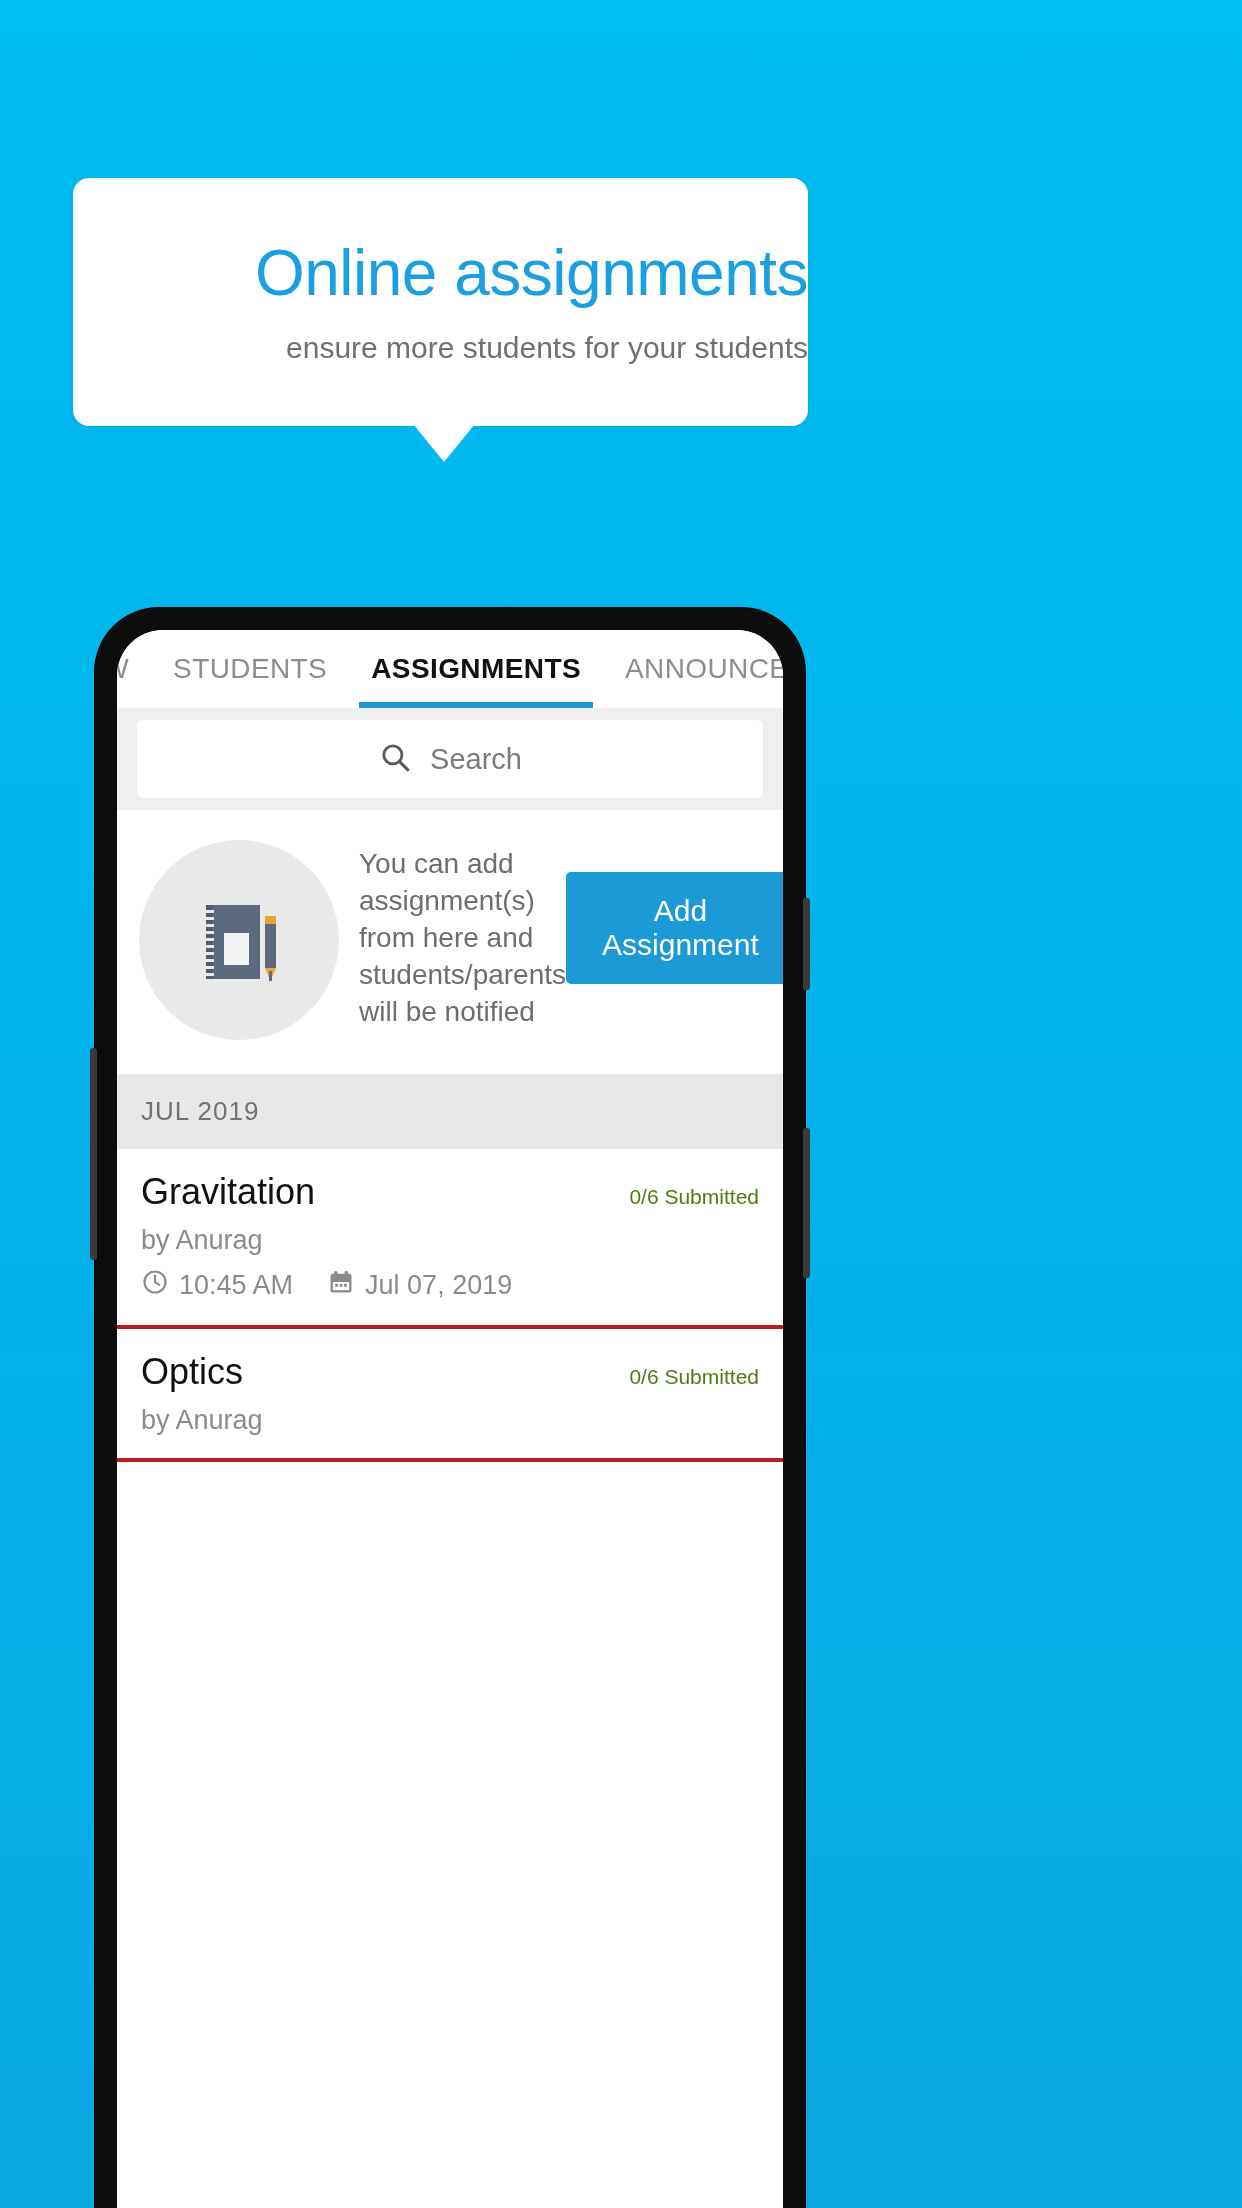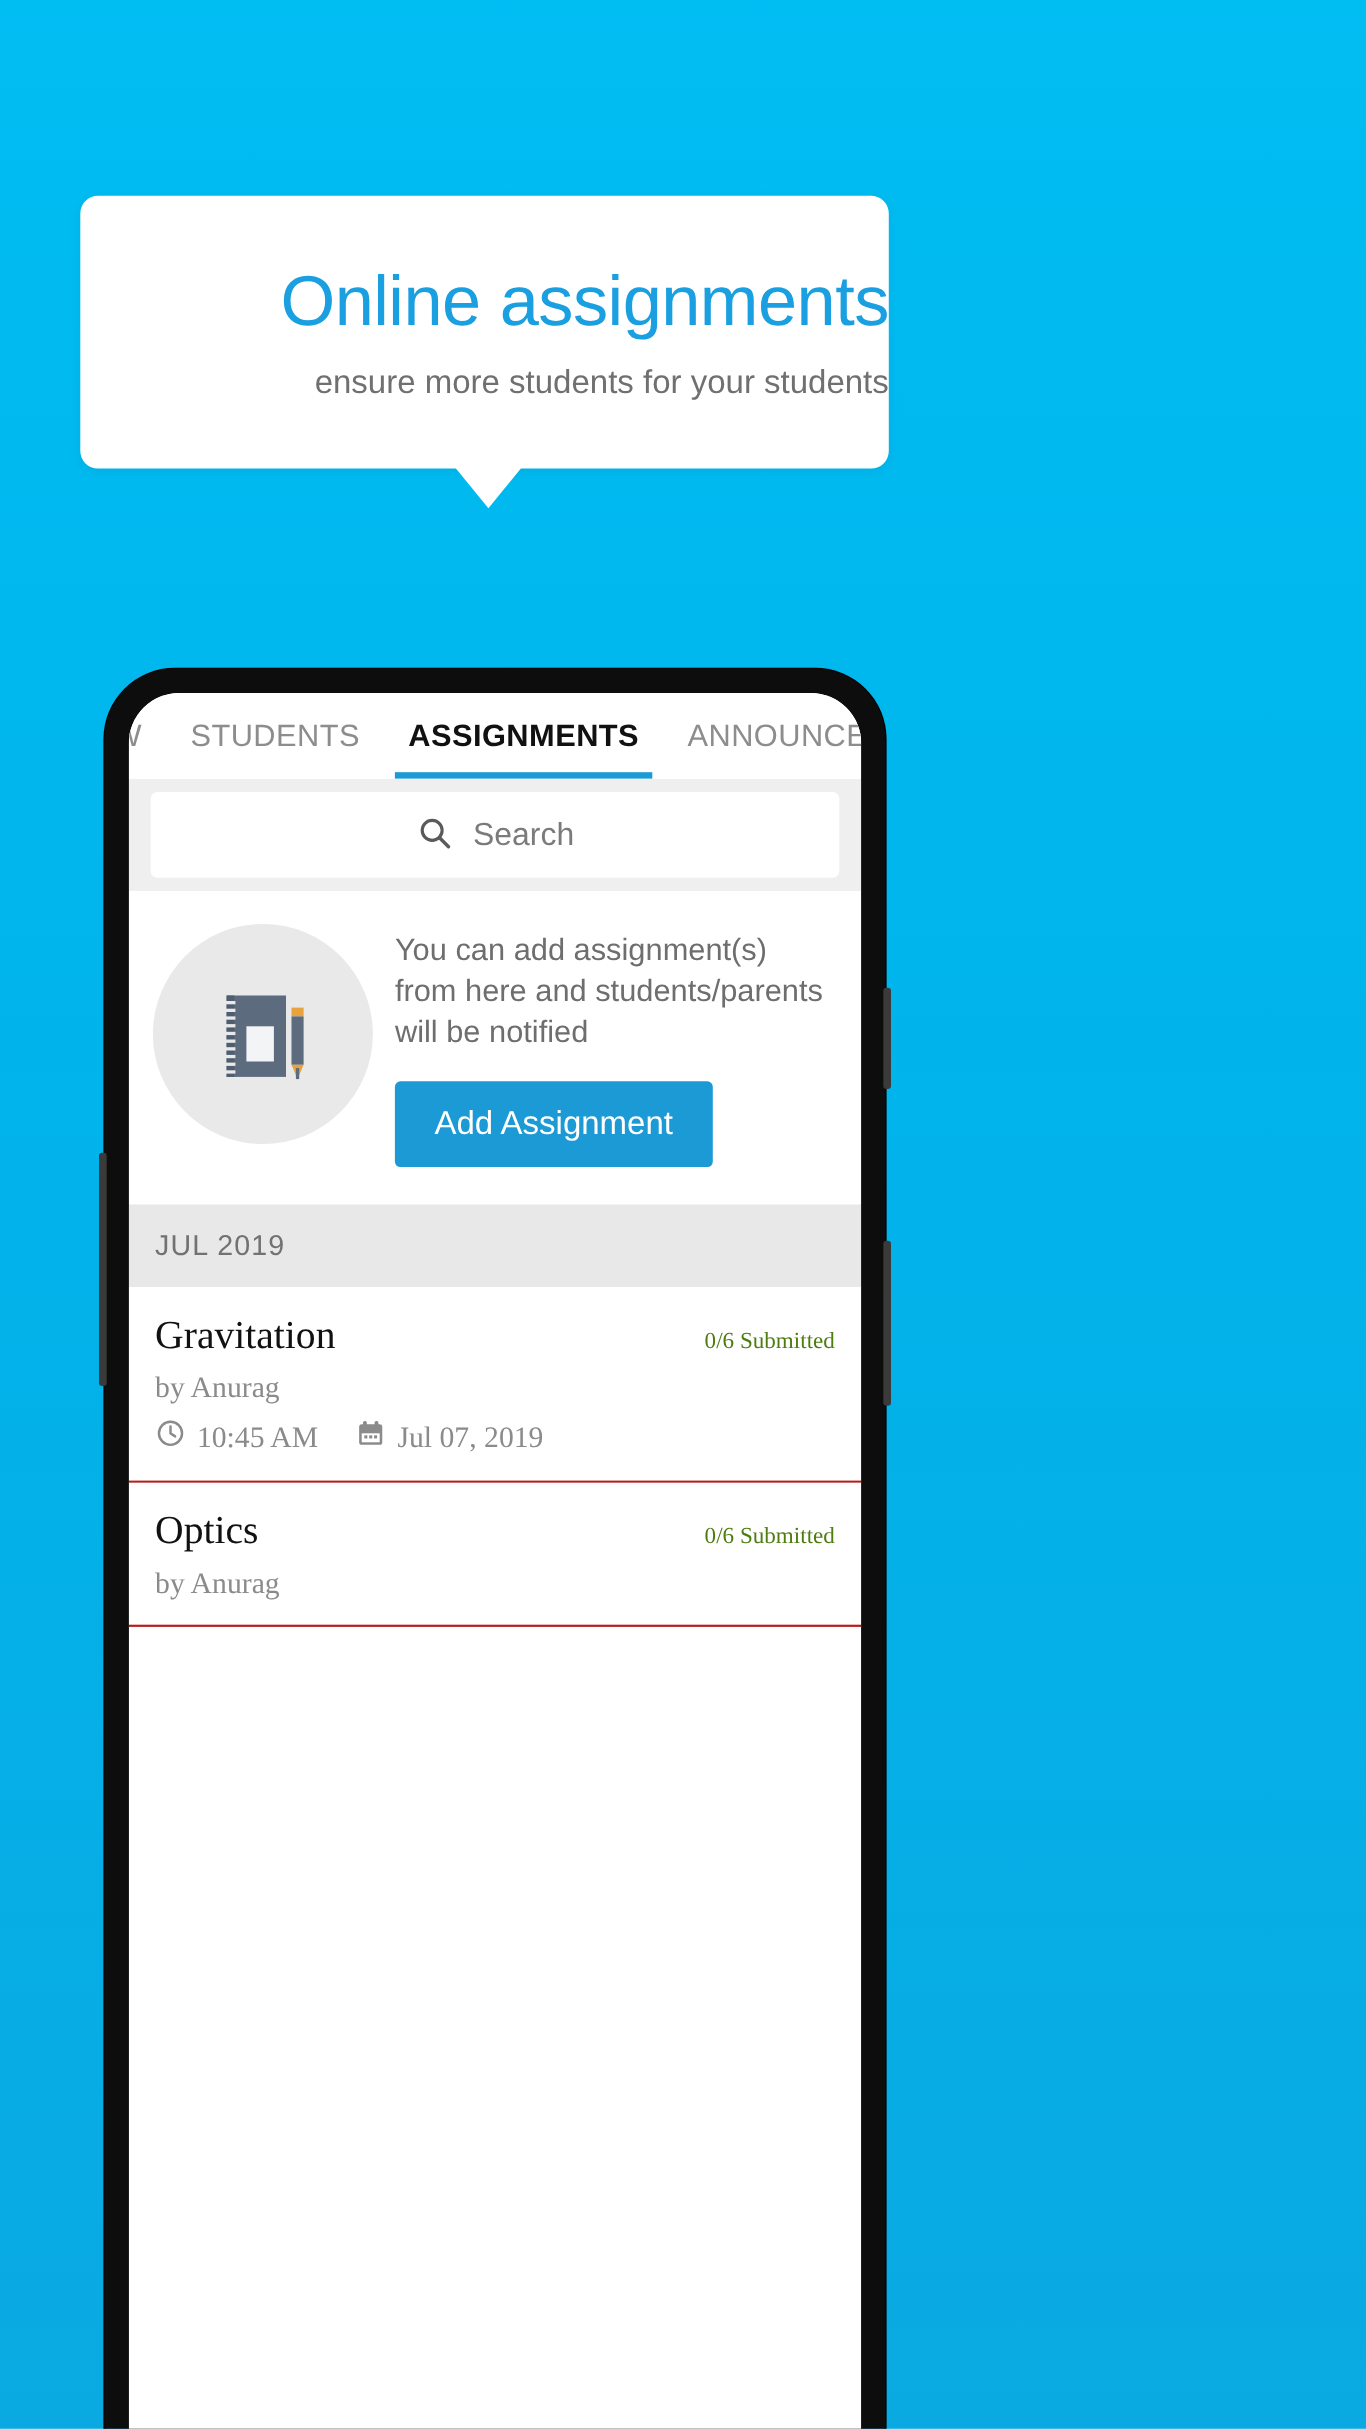--- a/index.html
+++ b/index.html
@@ -119,35 +119,35 @@
 
   
   .empty{
     background:#fff;display:flex;align-items:flex-start;
     padding:30px 24px 34px 22px;gap:20px;
   }
   .empty-illu{
     flex:0 0 auto;width:200px;height:200px;border-radius:50%;
     background:#e9e9e9;display:flex;align-items:center;justify-content:center;
   }
-  .empty-right{flex:1;display:flex;flex-direction:column;padding-top:6px;}
+  .empty-right{flex:1;display:flex;flex-direction:row;padding-top:6px;}
   .empty-text{font-size:28px;line-height:1.32;color:#6e6e6e;}
   .add-btn{
     margin-top:26px;align-self:flex-start;background:#1b9ad6;color:#fff;
     border:none;border-radius:5px;padding:22px 36px;font-size:30px;
     font-family:"Liberation Sans", sans-serif;cursor:pointer;
   }
 
   
   .month-head{
     background:#e8e8e8;color:#727272;font-size:26px;letter-spacing:1px;
     padding:22px 24px;
   }
   .row{
-    background:#fff;padding:22px 24px 22px 24px;border-bottom:2px solid #b91c1c;font-family:Liberation Serif, serif;
+    background:#fff;padding:22px 24px 22px 24px;border-bottom:4px solid #b91c1c;
   }
   .row-top{display:flex;align-items:baseline;justify-content:space-between;}
   .row-title{font-size:36px;color:#111;font-weight:400;}
   .row-sub{font-size:21px;color:#4d7c0f;}
   .row-by{font-size:27px;color:#8b8b8b;margin-top:12px;}
   .row-meta{display:flex;align-items:center;gap:10px;margin-top:12px;color:#8b8b8b;font-size:27px;}
   .row-meta .gap{width:14px;}
 </style>
 </head>
 <body>

